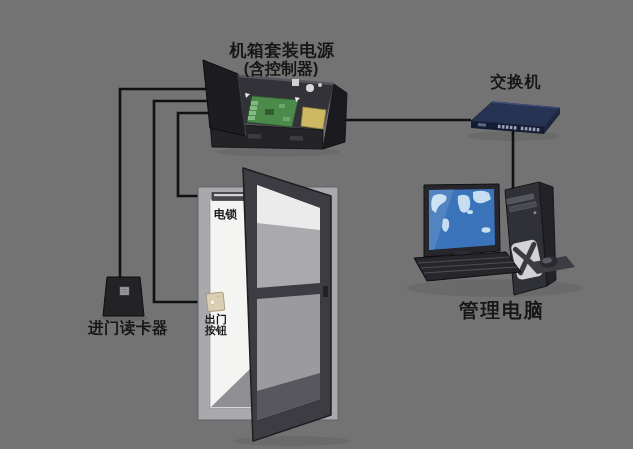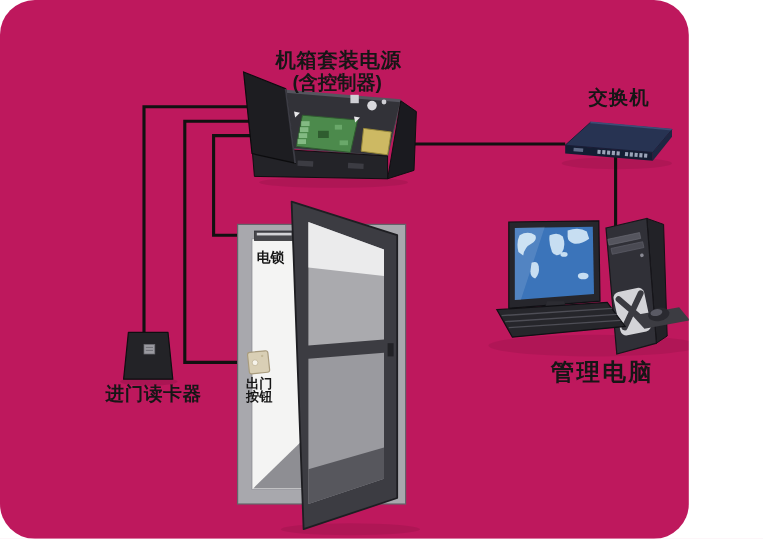--- a/index.html
+++ b/index.html
@@ -1,22 +1,21 @@
 <!DOCTYPE html>
 <html><head>
 <meta charset="utf-8">
 <style>
   html,body{margin:0;padding:0;background:#ffffff;}
   .canvas{
     position:relative;
-    width:574px;height:449px;
-    background:#be185d;
+    width:633px;height:449px;
+    background:#737373;
     overflow:hidden;
     font-family:"Liberation Sans","DejaVu Sans",sans-serif;
-    border-radius:29px;
   }
   svg{display:block;}
   .lbl{
     font-family:"Liberation Sans","DejaVu Sans",sans-serif;
     font-weight:bold;
     fill:#161616;
   }
   .wire{stroke:#111111;stroke-width:2.6;fill:none;}
 </style>
 </head>

